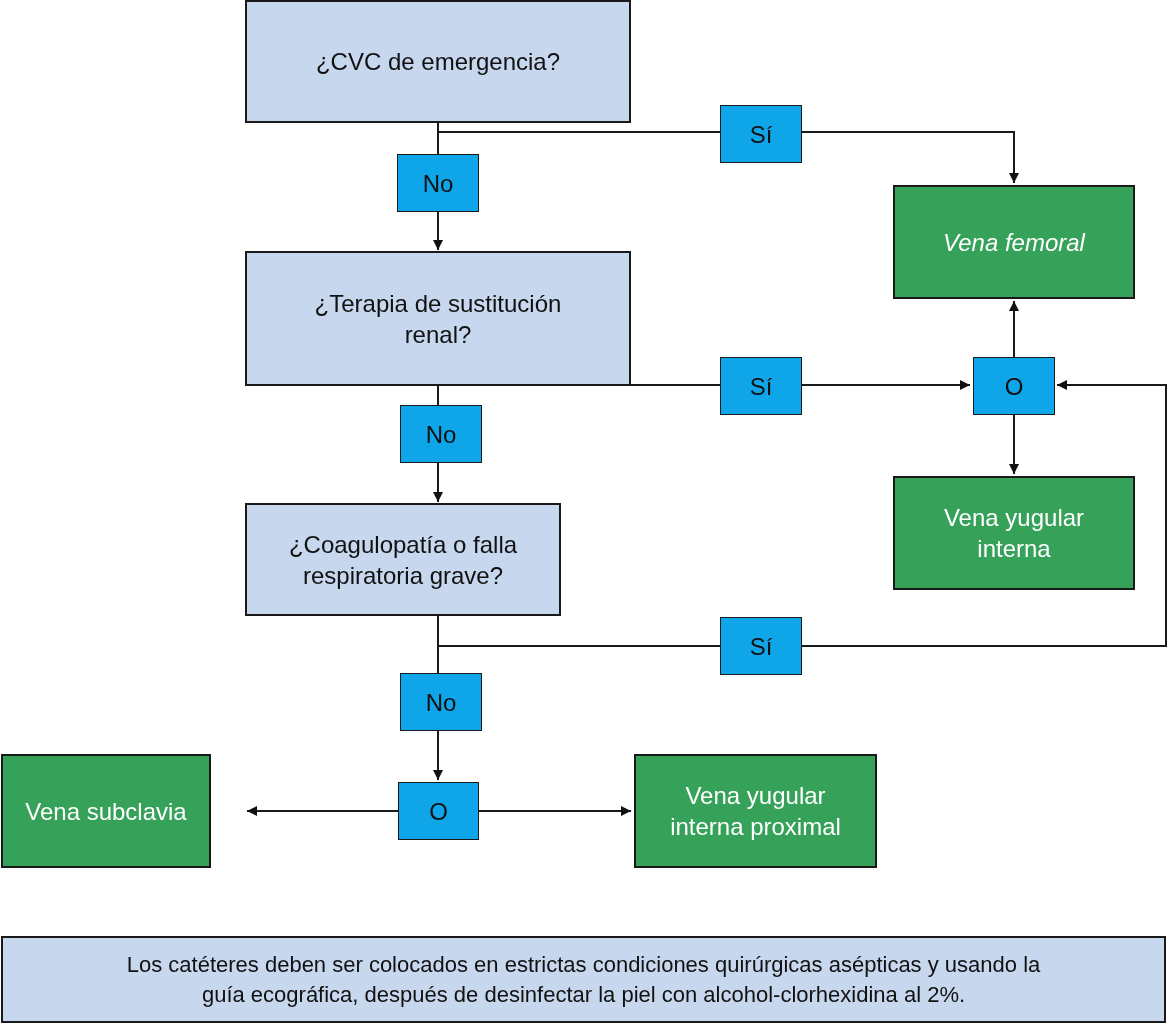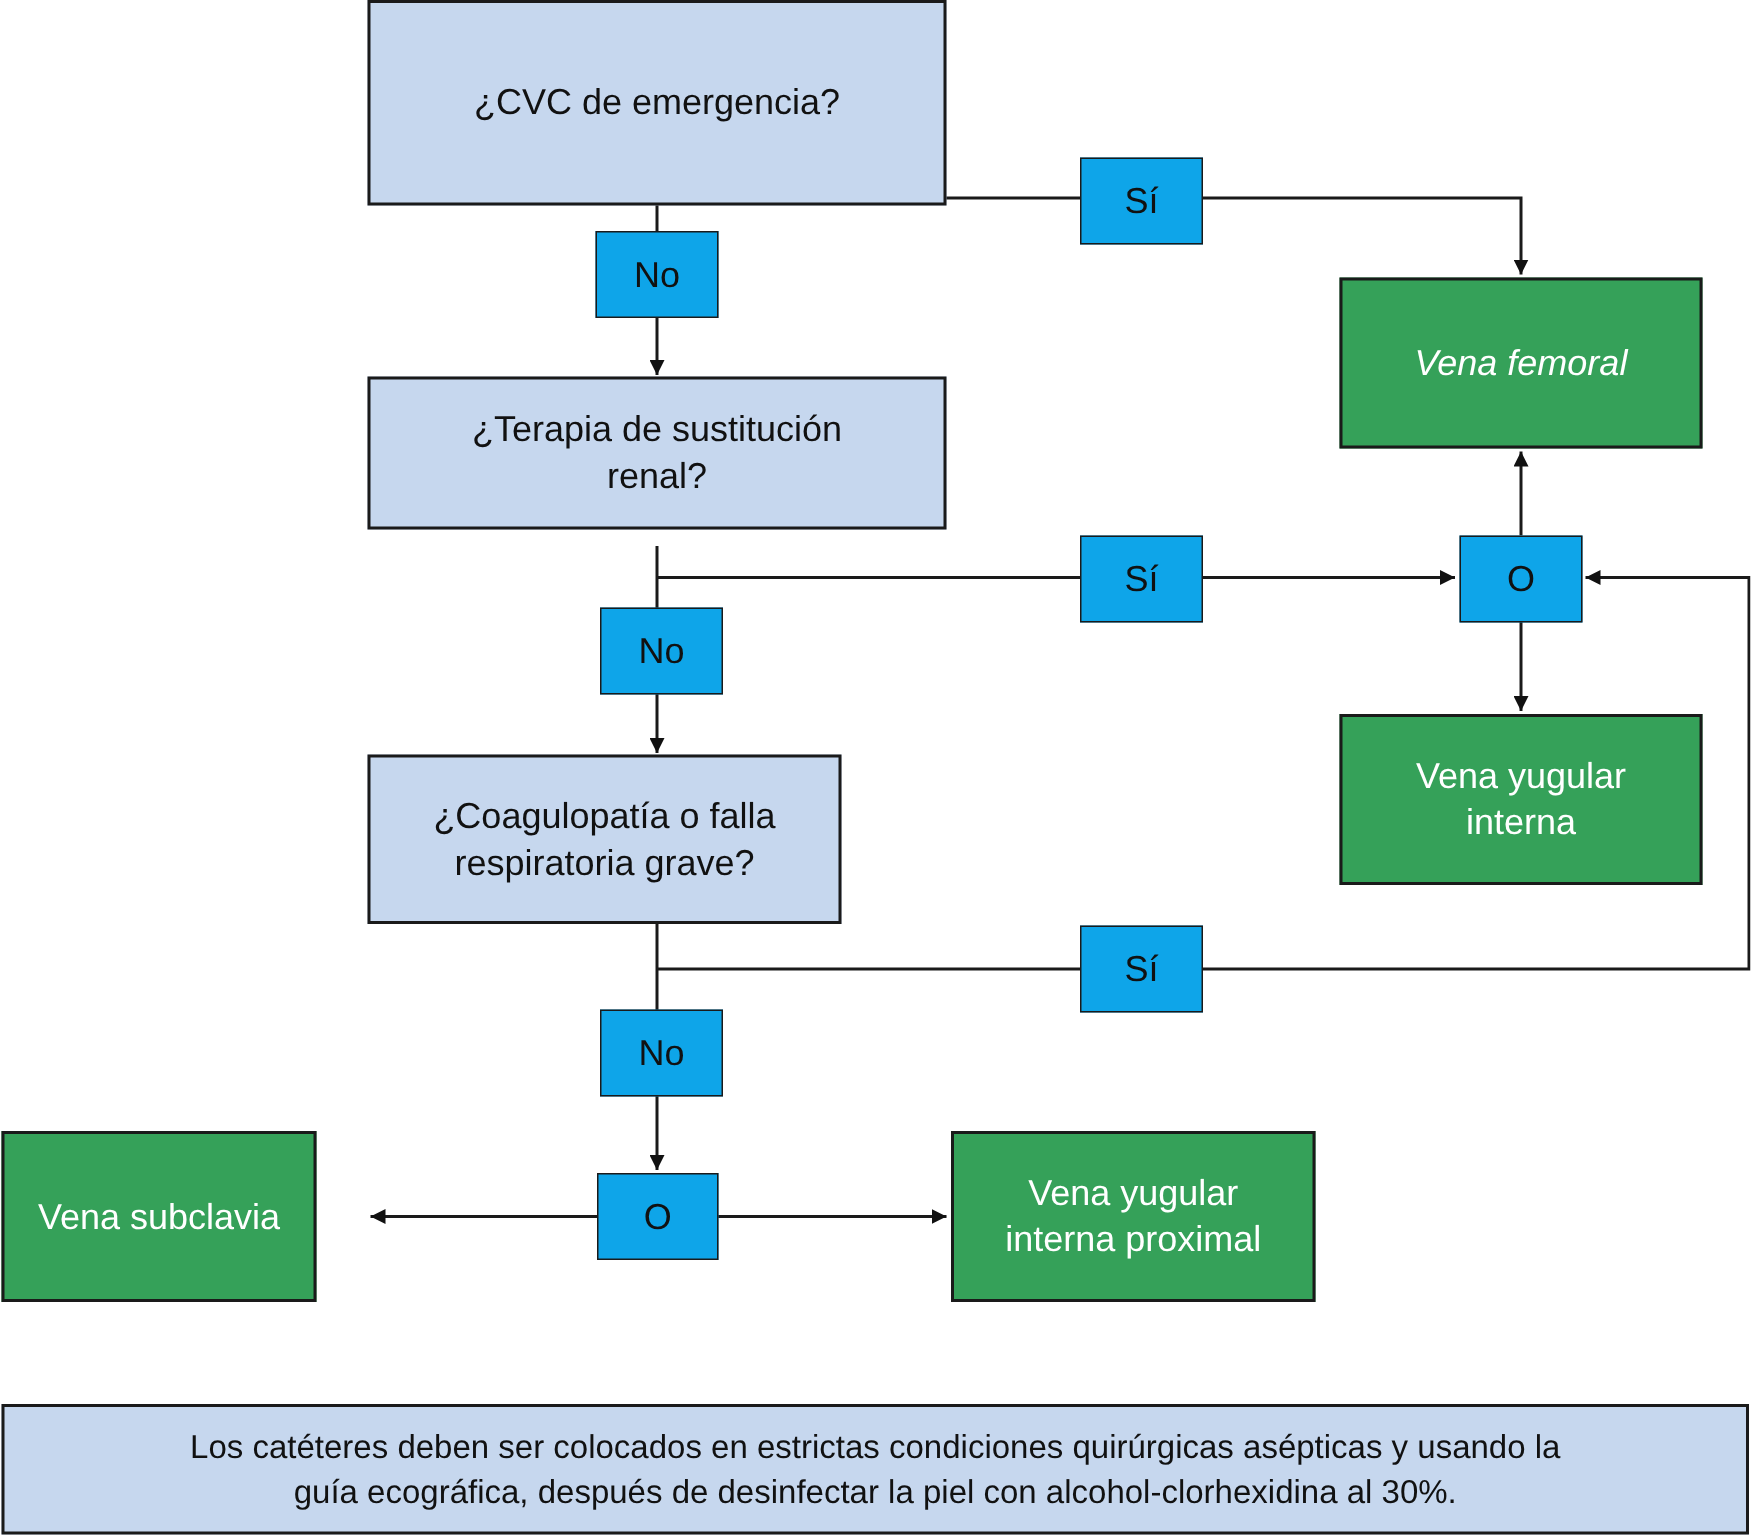--- a/index.html
+++ b/index.html
@@ -41,24 +41,24 @@
     <line x1="438" y1="615" x2="438" y2="780" marker-end="url(#arr)"></line>
 
     <polyline points="438,646 1166,646 1166,385 1057,385" marker-end="url(#arr)"></polyline>
 
     <line x1="398" y1="811" x2="247" y2="811" marker-end="url(#arr)"></line>
 
     <line x1="478" y1="811" x2="631" y2="811" marker-end="url(#arr)"></line>
   </g>
 </svg>
 
-<div class="box q" style="left:245px; top:0px; width:386px; height:137px;">
+<div class="box q" style="left:245px; top:0px; width:386px; height:123px;">
   <span class="txt">¿CVC de emergencia?</span>
 </div>
-<div class="box q" style="left:245px; top:251px; width:386px; height:102px;">
+<div class="box q" style="left:245px; top:251px; width:386px; height:135px;">
   <span class="txt">¿Terapia de sustitución
 renal?</span>
 </div>
 <div class="box q" style="left:245px; top:503px; width:316px; height:113px;">
   <span class="txt">¿Coagulopatía o falla
 respiratoria grave?</span>
 </div>
 
 <div class="box lbl" style="left:397px; top:154px; width:82px; height:58px;">
   <span>No</span>
@@ -97,14 +97,14 @@
 <div class="box g" style="left:1px; top:754px; width:210px; height:114px;">
   <span class="txt">Vena subclavia</span>
 </div>
 <div class="box g" style="left:634px; top:754px; width:243px; height:114px;">
   <span class="txt">Vena yugular
 interna proximal</span>
 </div>
 
 <div class="box note" style="left:1px; top:936px; width:1165px; height:87px;">
   <span class="txt">Los catéteres deben ser colocados en estrictas condiciones quirúrgicas asépticas y usando la
-guía ecográfica, después de desinfectar la piel con alcohol-clorhexidina al 30%.</span>
+guía ecográfica, después de desinfectar la piel con alcohol-clorhexidina al 2%.</span>
 </div>
 
 </body></html>

